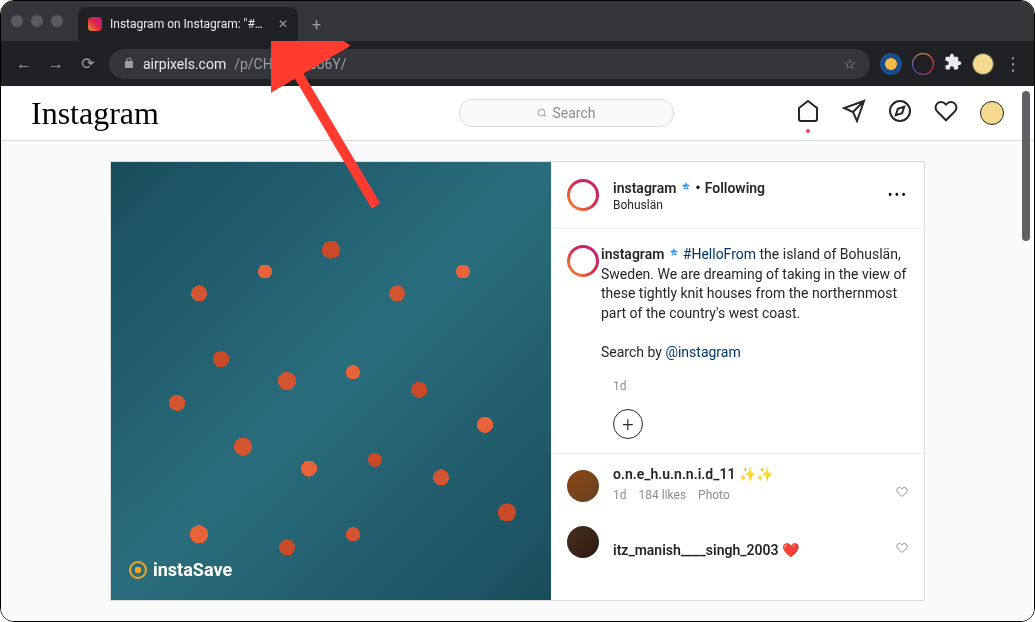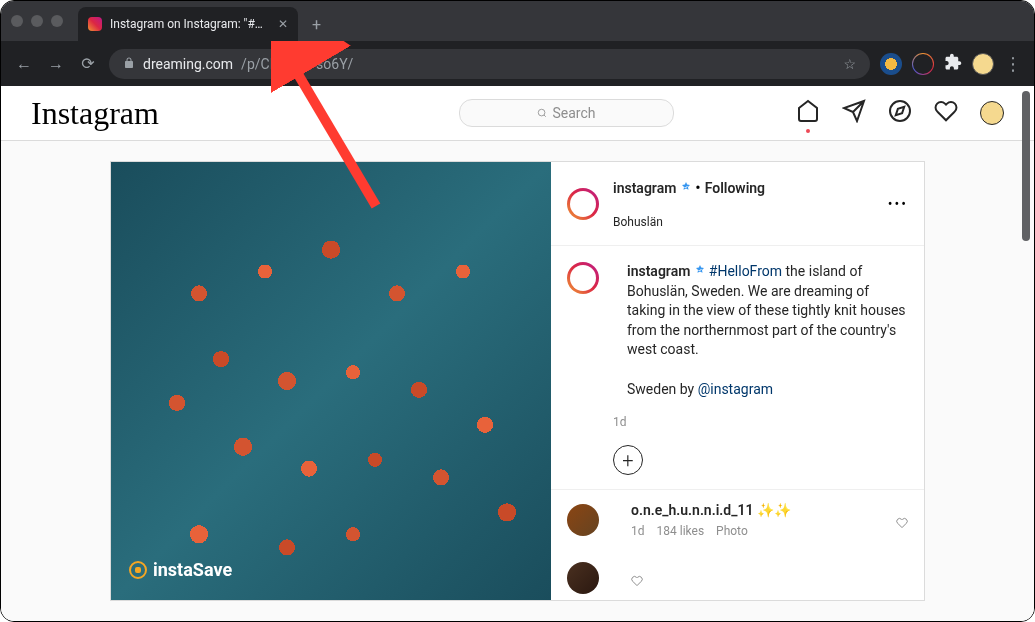--- a/index.html
+++ b/index.html
@@ -54,30 +54,30 @@
 background-size:100% 100%}
 .watermark{position:absolute;bottom:20px;left:18px;color:#fff;font-weight:700;font-size:18px;display:flex;align-items:center;gap:6px}
 .wmicon{width:18px;height:18px;border:2px solid #f5a623;border-radius:50%;display:flex;align-items:center;justify-content:center}
 .wmicon::after{content:"";width:6px;height:6px;background:#f5a623;border-radius:2px}
 .side{flex:1;display:flex;flex-direction:column}
 .phdr{padding:16px;display:flex;align-items:center;gap:14px;border-bottom:1px solid #efefef}
 .igavatar{width:32px;height:32px;border-radius:50%;background:linear-gradient(45deg,#f09433,#e6683c,#dc2743,#cc2366,#bc1888);display:flex;align-items:center;justify-content:center}
 .igavatar::after{content:"";width:26px;height:26px;border-radius:50%;background:#fff}
 .uname{font-weight:600;font-size:14px;color:#262626}
 .verified{color:#3897f0;font-size:12px}
-.loc{font-size:12px;color:#262626;margin-top:18px}
+.loc{font-size:12px;color:#262626;margin-top:1px}
 .dots{margin-left:auto;cursor:pointer;font-size:14px;letter-spacing:2px}
-.caption{padding:16px;display:flex;gap:28px;font-size:14px;color:#262626;line-height:1.4}
+.caption{padding:16px;display:flex;gap:2px;font-size:14px;color:#262626;line-height:1.4}
 .caption .igavatar{flex-shrink:0}
 .hashtag{color:#00376b}
 .time{color:#8e8e8e;font-size:12px;padding:0 16px 12px 62px}
 .addbtn{padding:4px 16px 14px 62px}
 .addcircle{width:30px;height:30px;border:1px solid #262626;border-radius:50%;display:flex;align-items:center;justify-content:center;font-size:20px;cursor:pointer;color:#262626;font-weight:300}
 .comments{border-top:1px solid #efefef;overflow:hidden}
-.cmt{padding:12px 16px;display:flex;gap:32px;align-items:center}
+.cmt{padding:12px 16px;display:flex;gap:14px;align-items:flex-end}
 .cavatar{width:32px;height:32px;border-radius:50%;flex-shrink:0}
 .ca1{background:linear-gradient(135deg,#8b4513,#654321)}
 .ca2{background:linear-gradient(135deg,#4a3020,#2a1810)}
 .cbody{flex:1;font-size:14px}
 .cmeta{color:#8e8e8e;font-size:12px;margin-top:6px;display:flex;gap:12px}
 .heart{color:#8e8e8e;cursor:pointer;margin-top:6px}
 .heart svg{width:12px;height:12px}
 .scrollbar{position:absolute;right:2px;top:90px;bottom:5px;width:10px}
 .thumb{position:absolute;top:0;width:8px;height:150px;background:#606164;border-radius:4px}
 .arrow{position:absolute;top:40px;left:270px;pointer-events:none}
@@ -102,21 +102,21 @@
  <div class="addrrow">
   <div class="navbtn">←</div>
   <div class="navbtn">→</div>
   <div class="navbtn">⟳</div>
   <div class="omnibox">
    <span class="lock">
     <svg width="12" height="12" viewBox="0 0 24 24" fill="currentColor">
             <path d="M18 8h-1V6c0-2.76-2.24-5-5-5S7 3.24 7 6v2H6c-1.1 0-2 .9-2 2v10c0 1.1.9 2 2 2h12c1.1 0 2-.9 2-2V10c0-1.1-.9-2-2-2zM9 6c0-1.66 1.34-3 3-3s3 1.34 3 3v2H9V6z"></path>
           </svg>
    </span>
-   <span>dreaming.com</span>
+   <span>airpixels.com</span>
         <span class="url-dim">/p/CH5qV6-so6Y/</span>
    <span class="star">☆</span>
   </div>
   <span class="ext" style="background:radial-gradient(circle,#f4b942 0 6px,#1a4d8c 6px)"></span>
   <span class="ext" style="background:conic-gradient(#f09433,#dc2743,#4f5bd5,#f09433);padding:1px">
         <span style="display:block;width:100%;height:100%;border-radius:50%;background:#202124"></span>
       </span>
   <span style="color:#e8eaed">
    <svg width="18" height="18" viewBox="0 0 24 24" fill="currentColor">
           <path d="M20.5 11H19V7c0-1.1-.9-2-2-2h-4V3.5C13 2.12 11.88 1 10.5 1S8 2.12 8 3.5V5H4c-1.1 0-2 .9-2 2v3.8h1.5c1.49 0 2.7 1.21 2.7 2.7s-1.21 2.7-2.7 2.7H2V20c0 1.1.9 2 2 2h3.8v-1.5c0-1.49 1.21-2.7 2.7-2.7s2.7 1.21 2.7 2.7V22H17c1.1 0 2-.9 2-2v-4h1.5c1.38 0 2.5-1.12 2.5-2.5S21.88 11 20.5 11z"></path>
@@ -198,21 +198,21 @@
     <div>
      <span class="uname">instagram</span>
      <span class="verified">
       <svg width="12" height="12" viewBox="0 0 24 24" fill="#3897f0">
                 <path d="M12 2l2.4 4.8L20 8l-4 4 1 5.6L12 15l-5 2.6L8 12 4 8l5.6-1.2z"></path>
                 <path d="M9 12l2 2 4-4" stroke="#fff" stroke-width="2" fill="none"></path>
               </svg>
      </span>
      <span class="hashtag">#HelloFrom</span><span> the island of Bohuslän, Sweden. We are dreaming of taking in the view of these tightly knit houses from the northernmost part of the country's west coast.</span>
      <br><br>
-     <span>Sweden by </span><span class="hashtag">@instagram</span>
+     <span>Search by </span><span class="hashtag">@instagram</span>
     </div>
    </div>
    <div class="time">1d</div>
    <div class="addbtn">
     <div class="addcircle">+</div>
    </div>
    <div class="comments">
     <div class="cmt">
      <div class="cavatar ca1"></div>
      <div class="cbody">
@@ -224,20 +224,23 @@
       </div>
      </div>
      <span class="heart">
       <svg viewBox="0 0 24 24" fill="none" stroke="currentColor" stroke-width="2">
                 <path d="M20.84 4.61a5.5 5.5 0 0 0-7.78 0L12 5.67l-1.06-1.06a5.5 5.5 0 0 0-7.78 7.78l1.06 1.06L12 21.23l7.78-7.78 1.06-1.06a5.5 5.5 0 0 0 0-7.78z"></path>
               </svg>
      </span>
     </div>
     <div class="cmt">
      <div class="cavatar ca2"></div>
+     <div class="cbody">
+      <span class="uname">itz_manish____singh_2003</span><span> ❤️</span>
+     </div>
      <span class="heart">
       <svg viewBox="0 0 24 24" fill="none" stroke="currentColor" stroke-width="2">
                 <path d="M20.84 4.61a5.5 5.5 0 0 0-7.78 0L12 5.67l-1.06-1.06a5.5 5.5 0 0 0-7.78 7.78l1.06 1.06L12 21.23l7.78-7.78 1.06-1.06a5.5 5.5 0 0 0 0-7.78z"></path>
               </svg>
      </span>
     </div>
    </div>
   </div>
  </div>
 </div>

